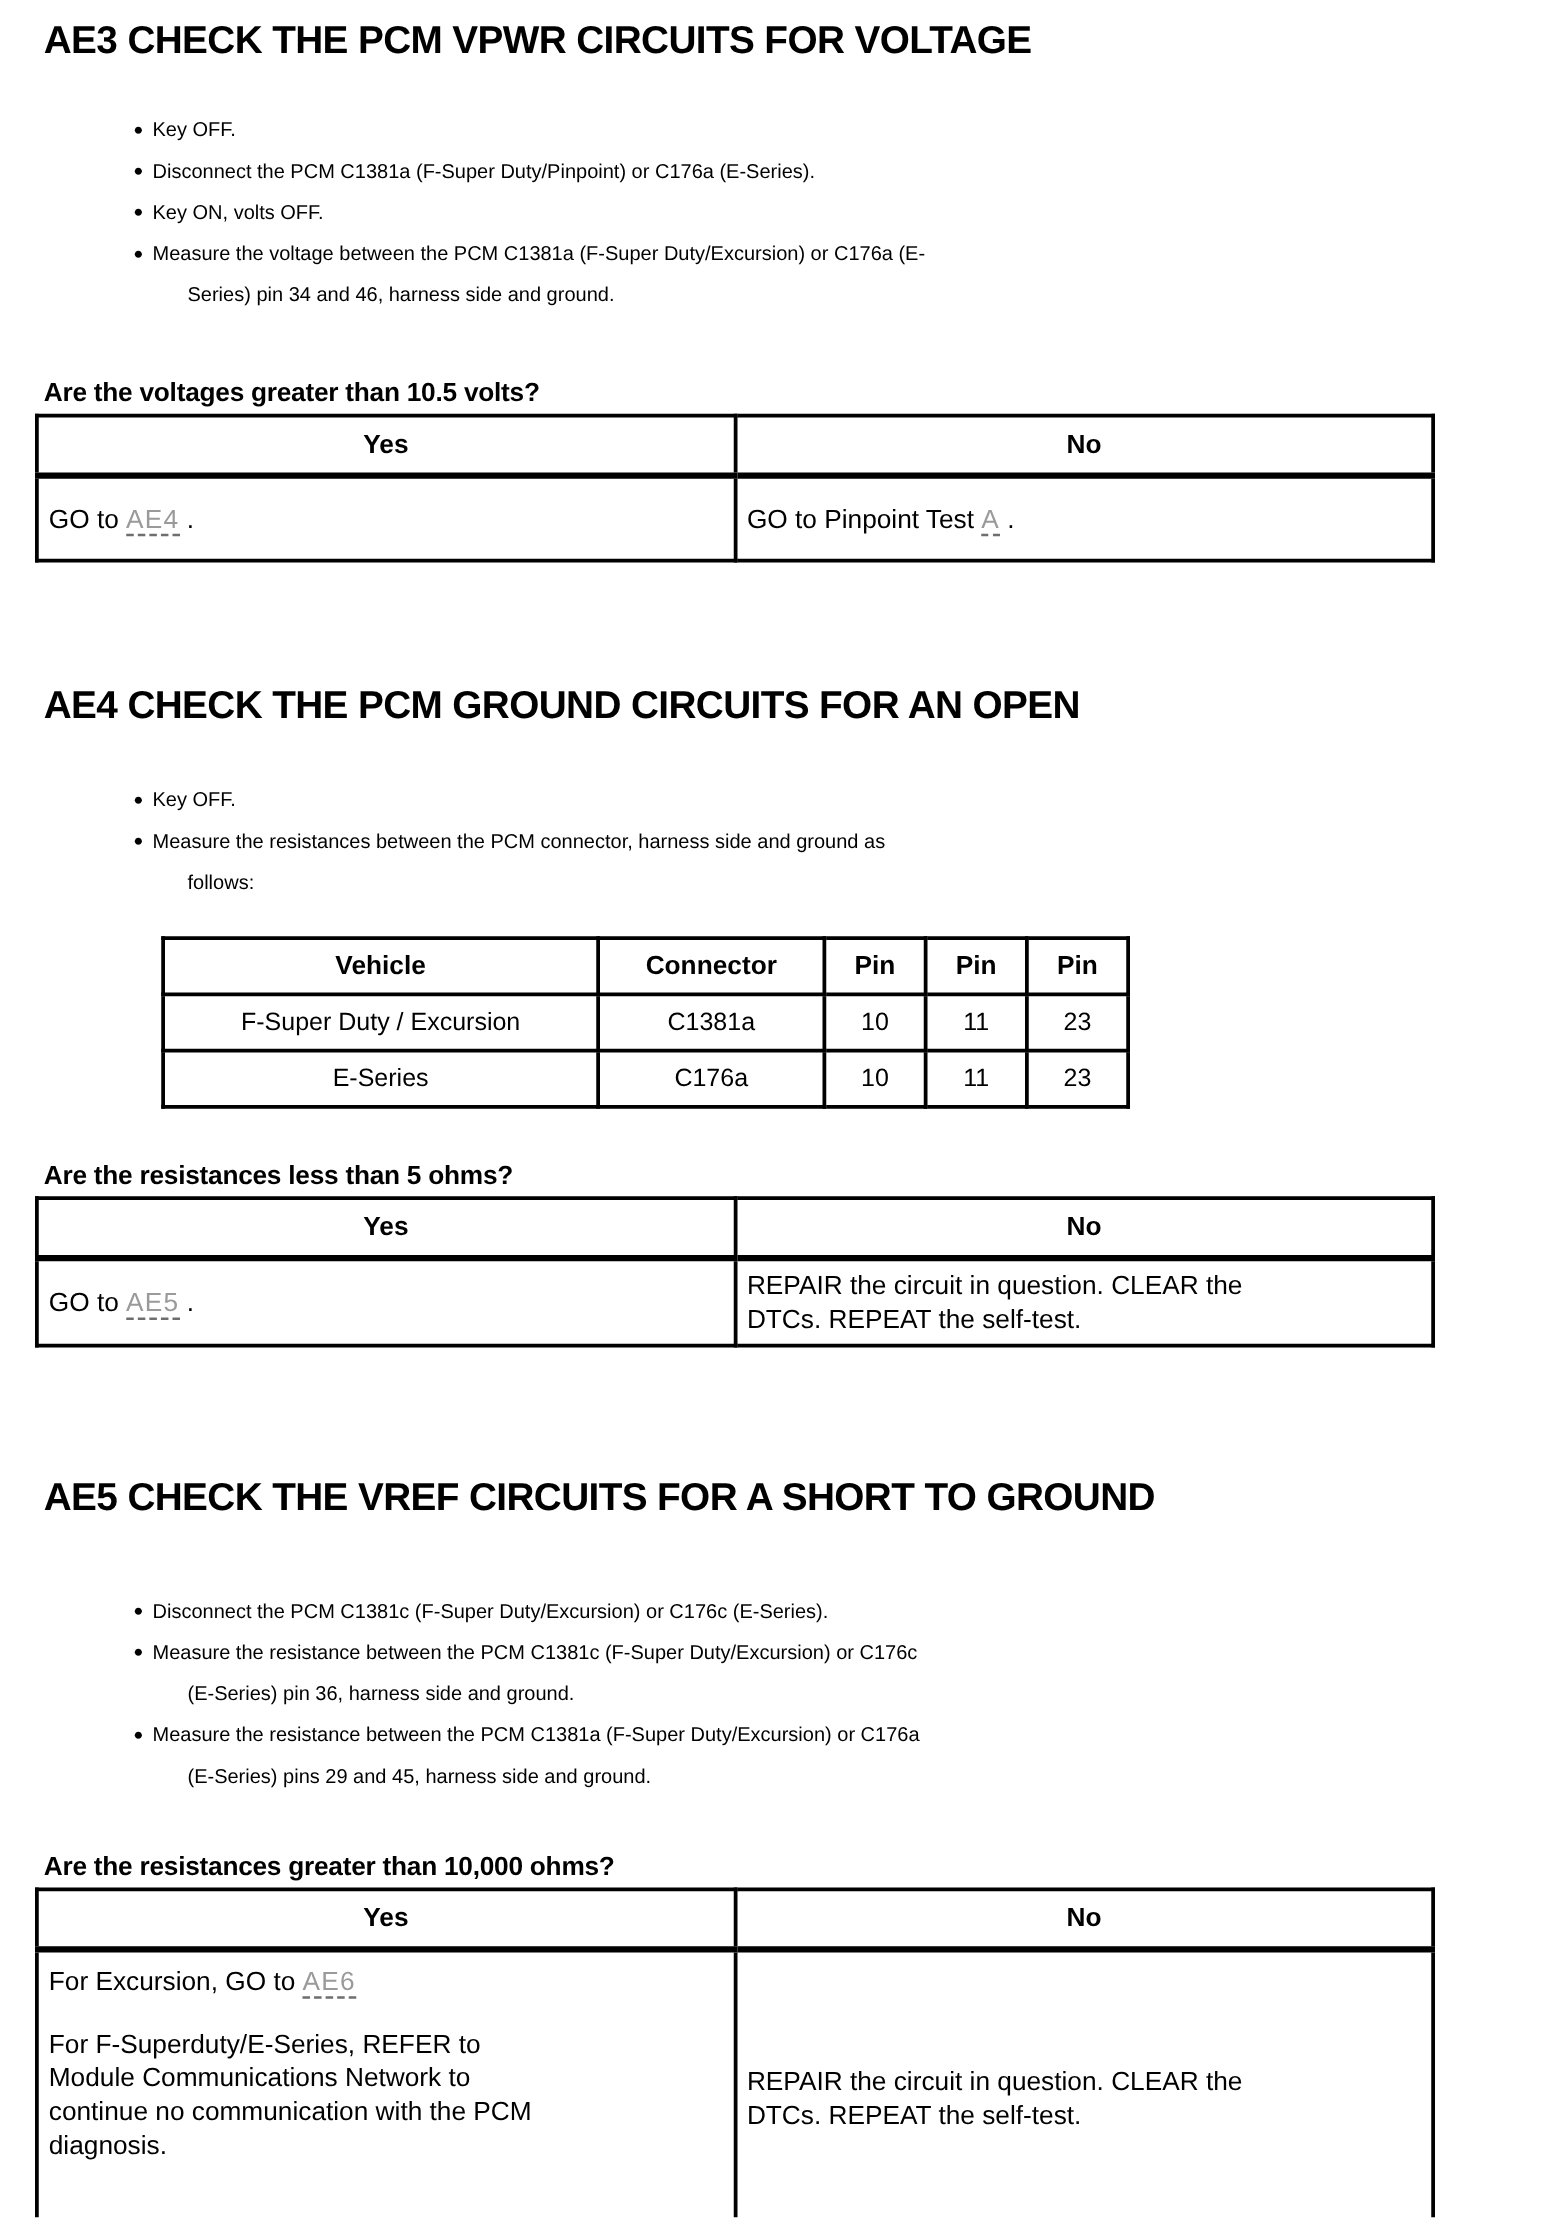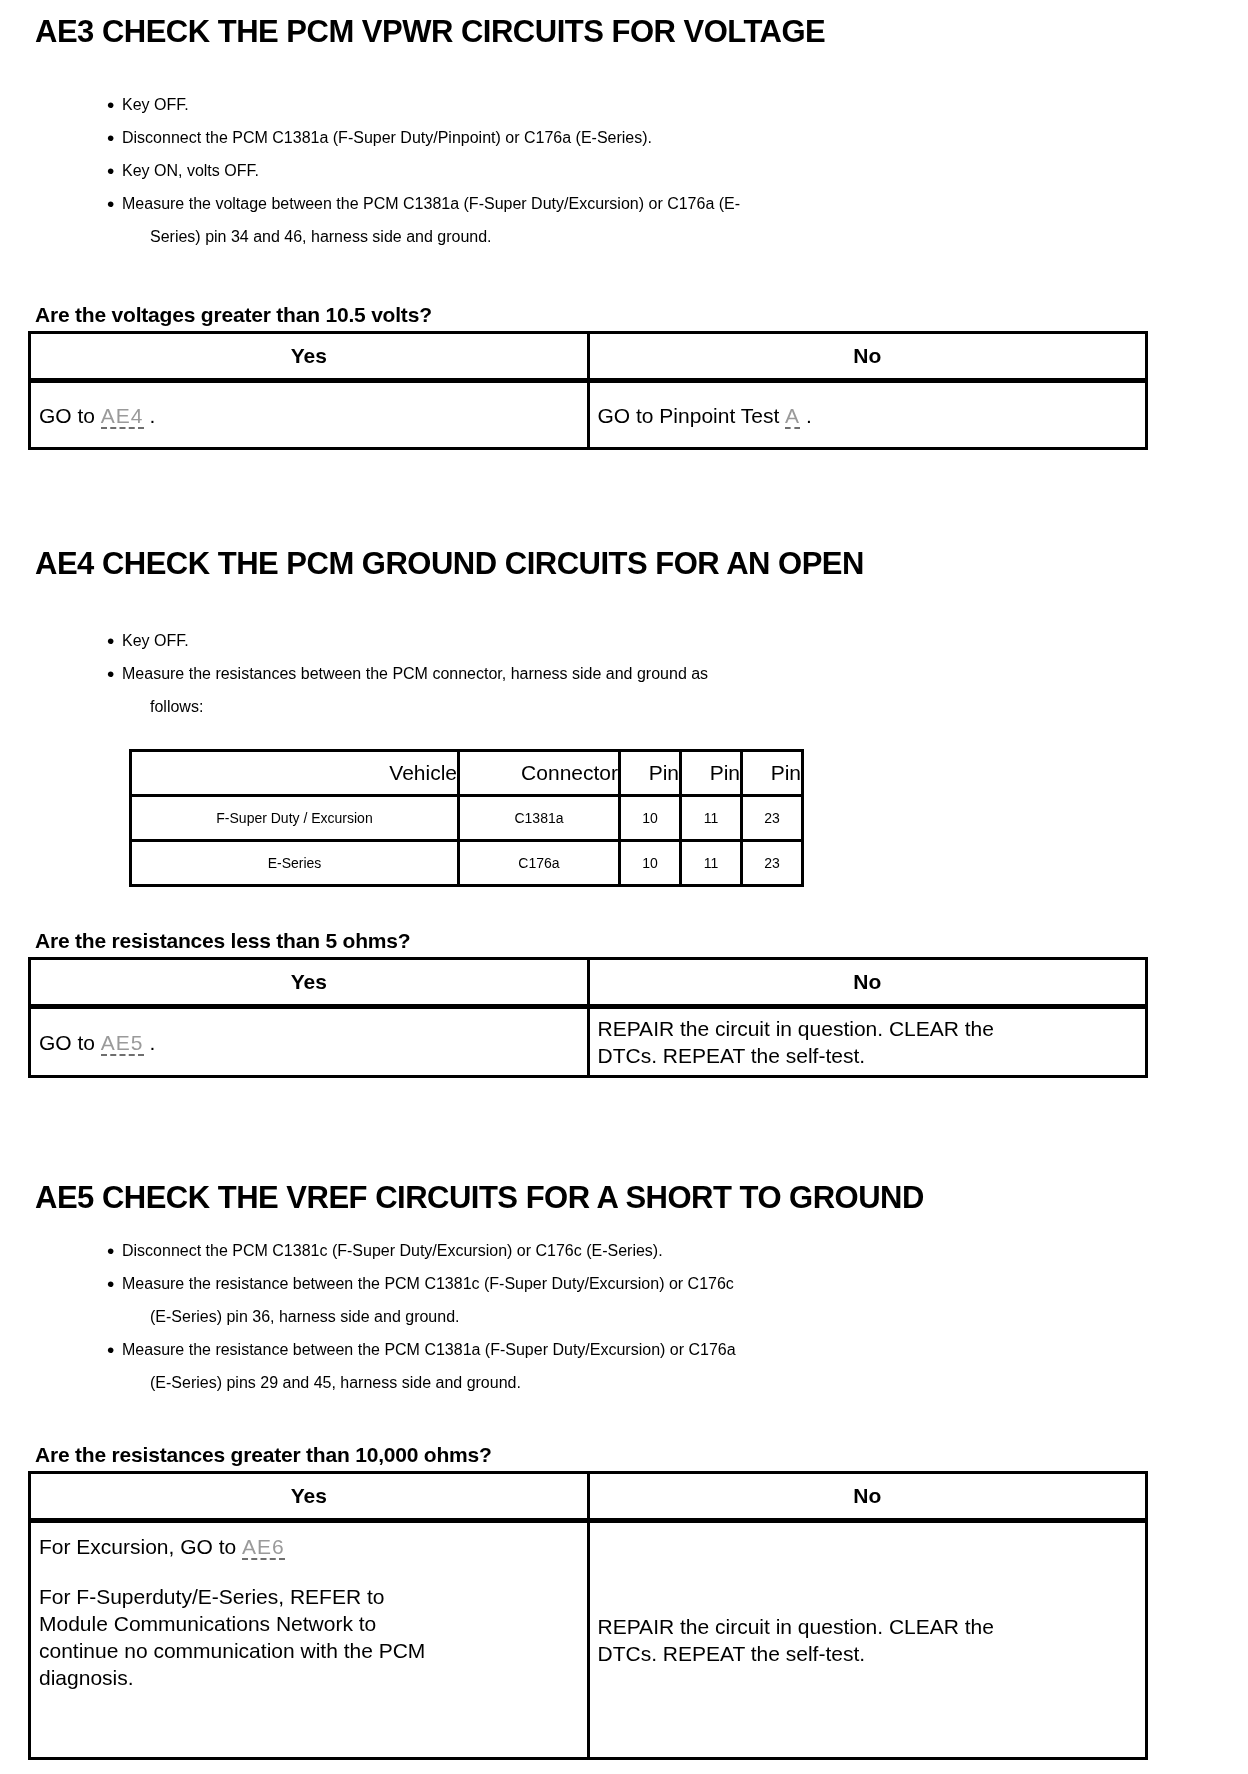--- a/index.html
+++ b/index.html
@@ -32,21 +32,21 @@
   .question{
     margin:0;
     font-size:21px;font-weight:bold;letter-spacing:-0.2px;
   }
   .mt-bullets1{margin-top:38px;}
   .mt-q1{margin-top:50px;margin-bottom:4px;}
   .mt-h2{margin-top:96px;}
   .mt-bullets2{margin-top:42px;}
   .mt-q2{margin-top:42px;margin-bottom:4px;}
   .mt-h3{margin-top:102px;}
-  .mt-bullets3{margin-top:18px;}
+  .mt-bullets3{margin-top:57px;}
   .mt-q3{margin-top:44px;margin-bottom:4px;}
   table.decision{
     width:1120px;
     margin-left:-7px;
     border-collapse:collapse;
     table-layout:fixed;
   }
   table.decision th{
     border:3px solid #000;border-bottom:5px solid #000;
     font-size:21px;font-weight:bold;
@@ -71,27 +71,27 @@
     letter-spacing:1px;
     cursor:pointer;
   }
   table.pins{
     margin:26px 0 0 94px;
     border-collapse:collapse;
     table-layout:fixed;
   }
   table.pins th{
     border:3px solid #000;
-    font-size:21px;font-weight:normal;
-    height:42px;text-align:right;vertical-align:middle;
-    padding:0 0;
+    font-size:21px;font-weight:bold;
+    height:42px;text-align:center;vertical-align:middle;
+    padding:0 10px;
   }
   table.pins td{
     border:3px solid #000;
-    font-size:14px;
+    font-size:20px;
     height:42px;text-align:center;vertical-align:middle;
     padding:0 6px;
   }
   .col-vehicle{width:325px;}
   .col-connector{width:158px;}
   .col-pin{width:58px;}
 </style>
 </head>
 <body>
 

